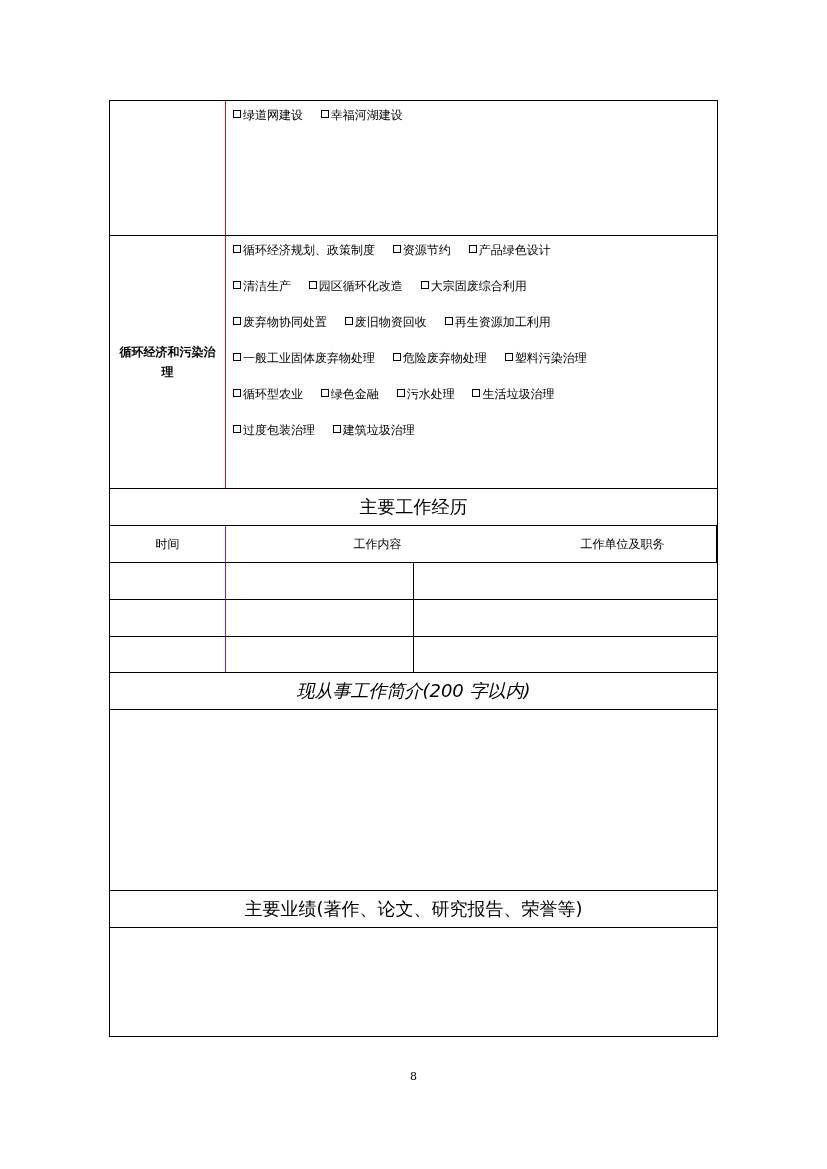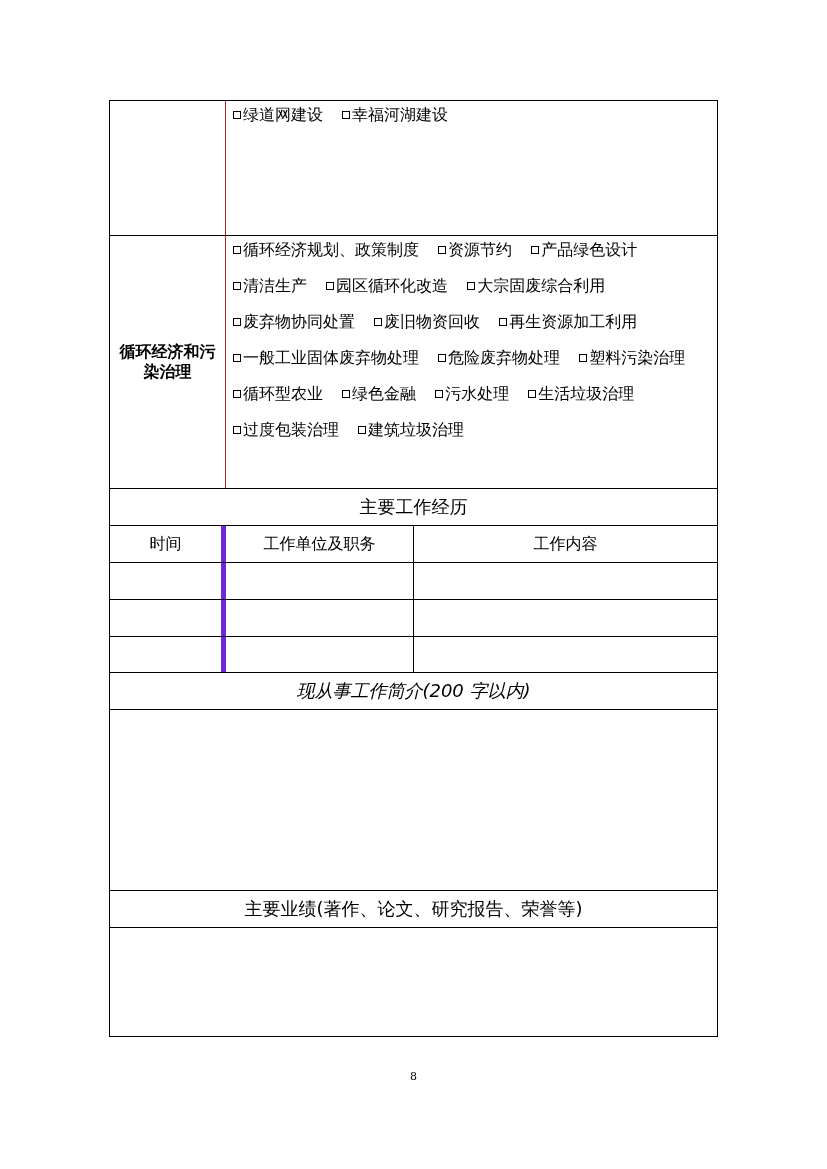--- a/index.html
+++ b/index.html
@@ -1,27 +1,27 @@
 <!DOCTYPE html>
 <html><head>
 <meta charset="utf-8">
 <style>
   html, body { margin:0; padding:0; background:#ffffff; }
   body { width:827px; height:1169px; position:relative; font-family:"DejaVu Sans", sans-serif; color:#000; }
   .tbl { position:absolute; left:109px; top:100px; width:609px; border:1px solid #000; box-sizing:border-box; }
   .row { display:flex; border-bottom:1px solid #000; box-sizing:border-box; }
   .row:last-child { border-bottom:none; }
-  .cell { box-sizing:border-box; font-size:16px; }
+  .cell { box-sizing:border-box; font-size:12px; }
   .c-label { width:116px; border-right:1px solid #b91c1c; display:flex; align-items:center; justify-content:center; text-align:center; line-height:20px; padding:0 4px;font-weight:bold; }
   .c-opts { flex:1; padding:4px 0 0 7px; }
   .optline { height:36px; line-height:20px; white-space:nowrap; }
   .opt { display:inline-block; margin-right:14px; }
   .box { display:inline-block; width:8px; height:8px; border:1px solid #000; margin-right:2px; vertical-align:1px; box-sizing:border-box; }
   .full { flex:1; display:flex; align-items:center; justify-content:center; font-size:18px; }
-  .hist-c1 { width:116px; border-right:5px solid #6d28d9; display:flex; align-items:center; justify-content:center; }
+  .hist-c1 { width:116px; border-right:1px solid #6d28d9; display:flex; align-items:center; justify-content:center; }
   .hist-c2 { width:188px; border-right:1px solid #000; display:flex; align-items:center; justify-content:center; }
   .hist-c3 { flex:1; display:flex; align-items:center; justify-content:center; }
   .pagenum { position:absolute; top:1070px; left:0; width:827px; text-align:center; font-size:11px; font-family:"DejaVu Serif", serif; }
 </style>
 </head>
 <body>
 
 <div class="tbl">
 
   <div class="row" style="height:135px;">
@@ -69,22 +69,22 @@
       </div>
     </div>
   </div>
 
   <div class="row" style="height:37px;">
     <div class="full">主要工作经历</div>
   </div>
 
   <div class="row" style="height:37px;">
     <div class="cell hist-c1">时间</div>
+    <div class="cell hist-c3">工作内容</div>
     <div class="cell hist-c2">工作单位及职务</div>
-    <div class="cell hist-c3">工作内容</div>
   </div>
 
   <div class="row" style="height:37px;">
     <div class="cell hist-c1"></div>
     <div class="cell hist-c2"></div>
     <div class="cell hist-c3"></div>
   </div>
   <div class="row" style="height:37px;">
     <div class="cell hist-c1"></div>
     <div class="cell hist-c2"></div>

